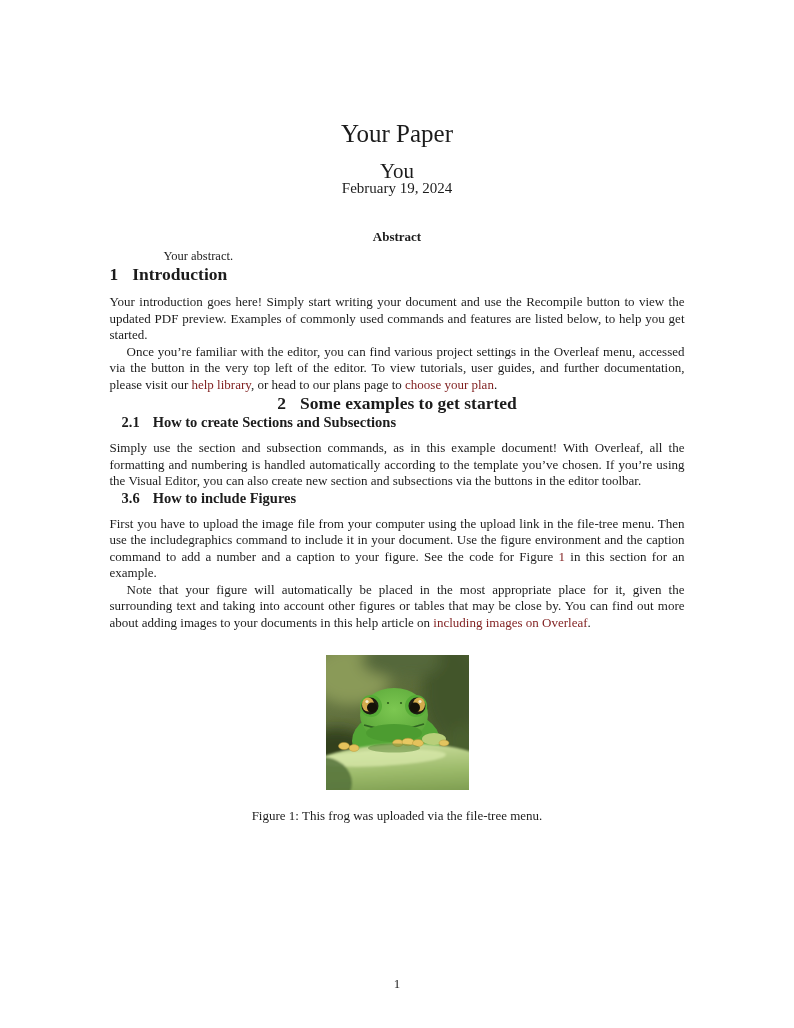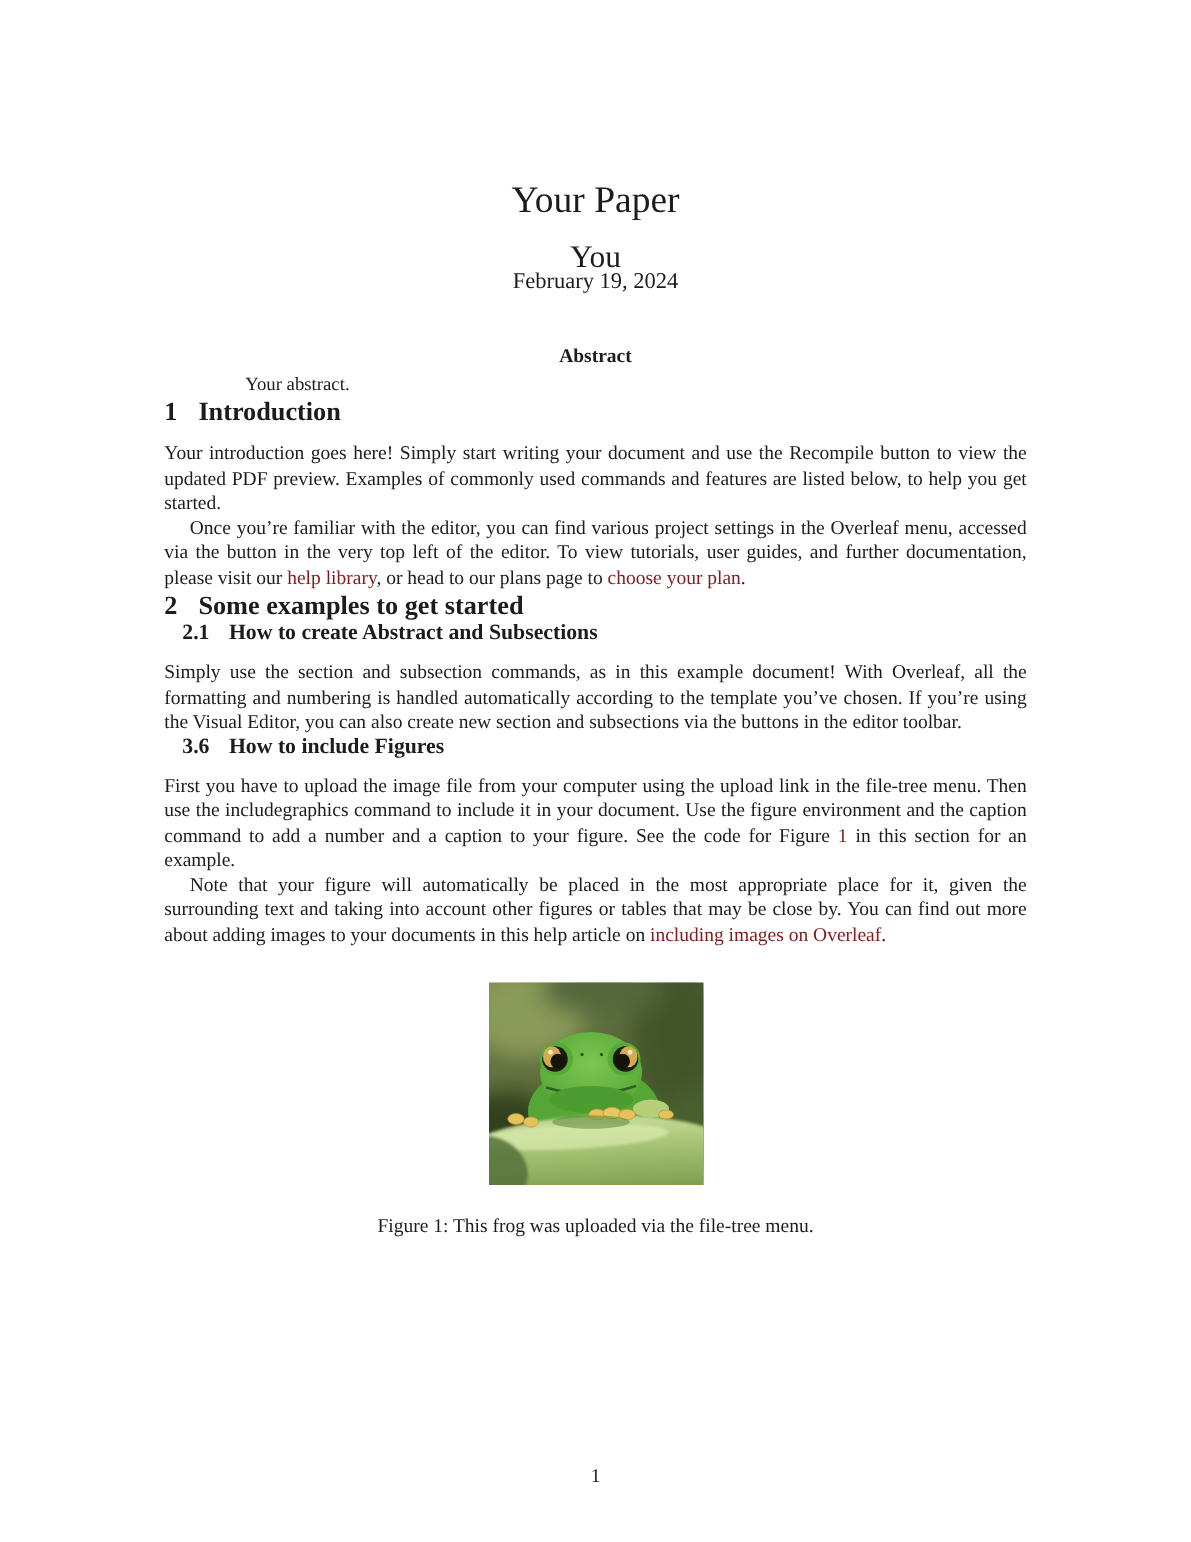--- a/index.html
+++ b/index.html
@@ -61,21 +61,21 @@
   }
   h1.sec .sec-num { display: inline-block; margin-right: 14px; }
   h2.subsec {
     font-size: 14.5px;
     line-height: 17px;
     font-weight: bold;
     margin: 0;
   }
   h2.subsec .sec-num { display: inline-block; margin-right: 13px; margin-left: 12px; }
   .mt-sec1 { margin-top: 24px; }
-  .mt-sec2 { margin-top: 24px; }
+  .mt-sec2 { margin-top: 24px; text-align: center; }
   .mt-sub1 { margin-top: 11px; }
   .mt-sub2 { margin-top: 15px; }
   p.body {
     font-size: 13px;
     line-height: 16.5px;
     text-align: justify;
     margin: 0;
   }
   p.after-head { margin-top: 9px; }
   p.indent { text-indent: 17px; }
@@ -121,21 +121,21 @@
 
   <div class="abs-head">Abstract</div>
   <div class="abs-body">Your abstract.</div>
 
   <h1 class="sec mt-sec1"><span class="sec-num">1</span><span>Introduction</span></h1>
   <p class="body after-head">Your introduction goes here! Simply start writing your document and use the Recompile button to view the updated PDF preview. Examples of commonly used commands and features are listed below, to help you get started.</p>
   <p class="body indent">Once you’re familiar with the editor, you can find various project settings in the Overleaf menu, accessed via the button in the very top left of the editor. To view tutorials, user guides, and further documentation, please visit our <a class="doc-link" href="#">help library</a>, or head to our plans page to <a class="doc-link" href="#">choose your plan</a>.</p>
 
   <h1 class="sec mt-sec2"><span class="sec-num">2</span><span>Some examples to get started</span></h1>
 
-  <h2 class="subsec mt-sub1"><span class="sec-num">2.1</span><span>How to create Abstract and Subsections</span></h2>
+  <h2 class="subsec mt-sub1"><span class="sec-num">2.1</span><span>How to create Sections and Subsections</span></h2>
   <p class="body after-head">Simply use the section and subsection commands, as in this example document! With Overleaf, all the formatting and numbering is handled automatically according to the template you’ve chosen. If you’re using the Visual Editor, you can also create new section and subsections via the buttons in the editor toolbar.</p>
 
   <h2 class="subsec mt-sub2"><span class="sec-num">3.6</span><span>How to include Figures</span></h2>
   <p class="body after-head">First you have to upload the image file from your computer using the upload link in the file-tree menu. Then use the includegraphics command to include it in your document. Use the figure environment and the caption command to add a number and a caption to your figure. See the code for Figure <a class="doc-link" href="#">1</a> in this section for an example.</p>
   <p class="body indent">Note that your figure will automatically be placed in the most appropriate place for it, given the surrounding text and taking into account other figures or tables that may be close by. You can find out more about adding images to your documents in this help article on <a class="doc-link" href="#">including images on Overleaf</a>.</p>
 
   <div class="figure-wrap">
     <span class="figure-frame">
       <svg width="143" height="135" viewBox="0 0 143 135" xmlns="http://www.w3.org/2000/svg">
         <defs>

